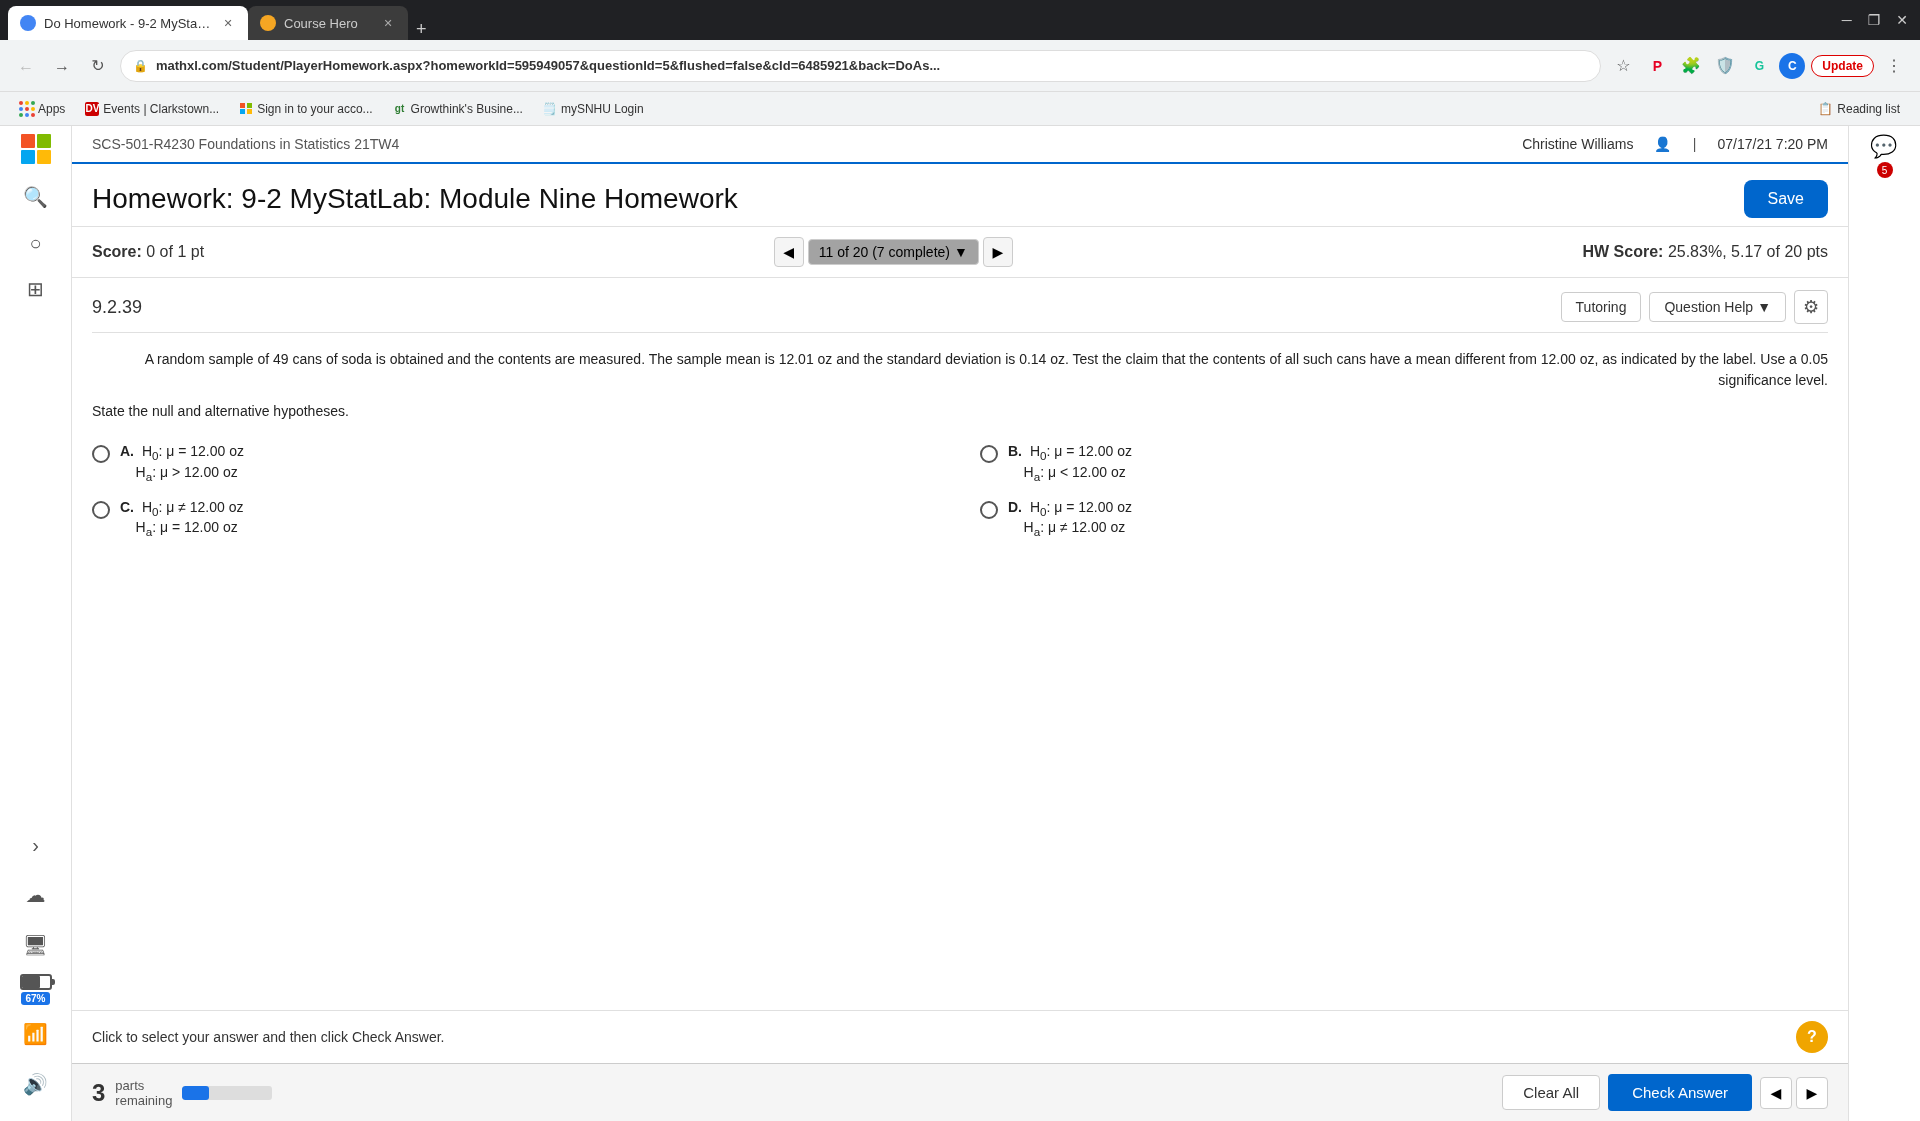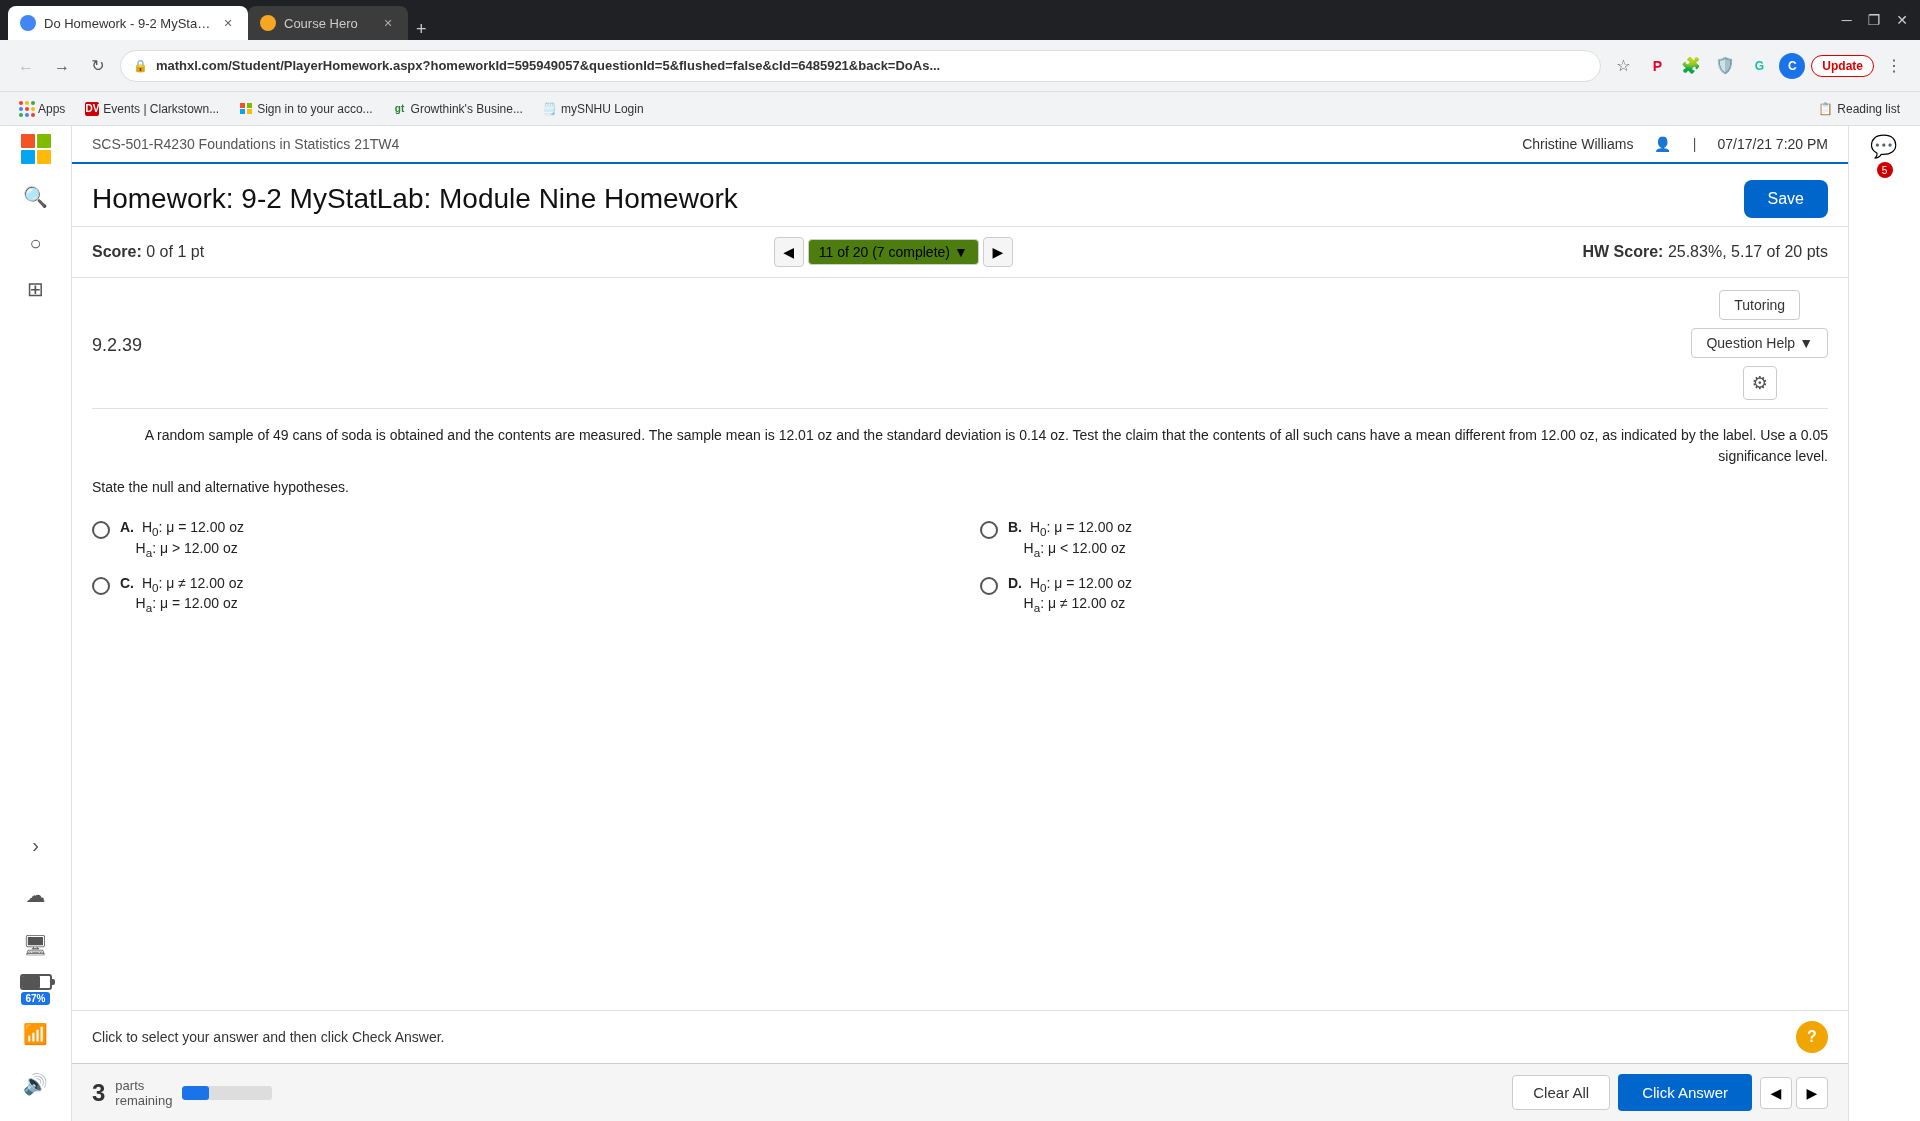--- a/index.html
+++ b/index.html
@@ -366,21 +366,21 @@
       font-size: 14px;
     }
     .question-nav {
       display: flex;
       align-items: center;
       gap: 4px;
       border: 1px solid #ccc;
       border-radius: 4px;
       padding: 4px 10px;
       font-size: 14px;
-      background: #4d7c0f;
+      background: #a3a3a3;
       cursor: pointer;
     }
     .score-right { font-size: 16px; color: #333; }
 
     
     .question-area {
       flex: 1;
       padding: 0 20px;
       overflow-y: auto;
     }
@@ -393,21 +393,20 @@
     }
     .question-num {
       font-size: 18px;
       font-weight: 500;
       color: #333;
     }
     .question-tools {
       display: flex;
       align-items: center;
       gap: 8px;
-      flex-direction: column;
     }
     .tool-btn {
       border: 1px solid #ccc;
       background: white;
       padding: 6px 14px;
       border-radius: 4px;
       font-size: 14px;
       cursor: pointer;
       color: #333;
     }
@@ -830,21 +829,21 @@
           <div style="font-size:13px;color:#555;">parts</div>
           <div style="font-size:13px;color:#555;">remaining</div>
         </div>
         <div class="progress-mini">
           <div class="progress-mini-fill" style="width:30%;"></div>
         </div>
       </div>
 
       <div style="display:flex;align-items:center;gap:8px;">
         <button class="clear-all-btn">Clear All</button>
-        <button class="check-answer-btn">Click Answer</button>
+        <button class="check-answer-btn">Check Answer</button>
         <div class="footer-nav-arrows">
           <div class="footer-arrow-btn">◀</div>
           <div class="footer-arrow-btn">▶</div>
         </div>
       </div>
     </div>
 
   </div>
 
   <div class="taskbar-right">

